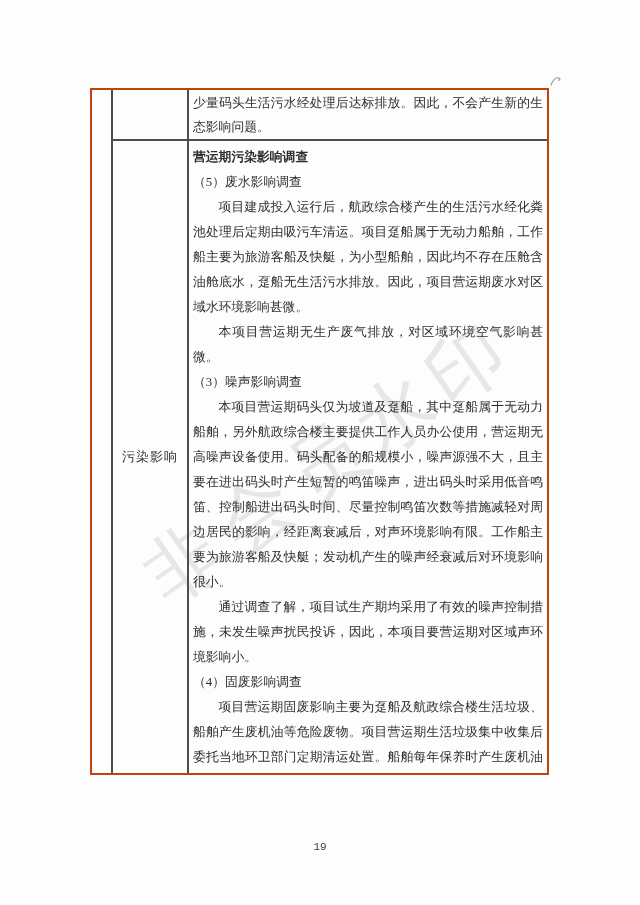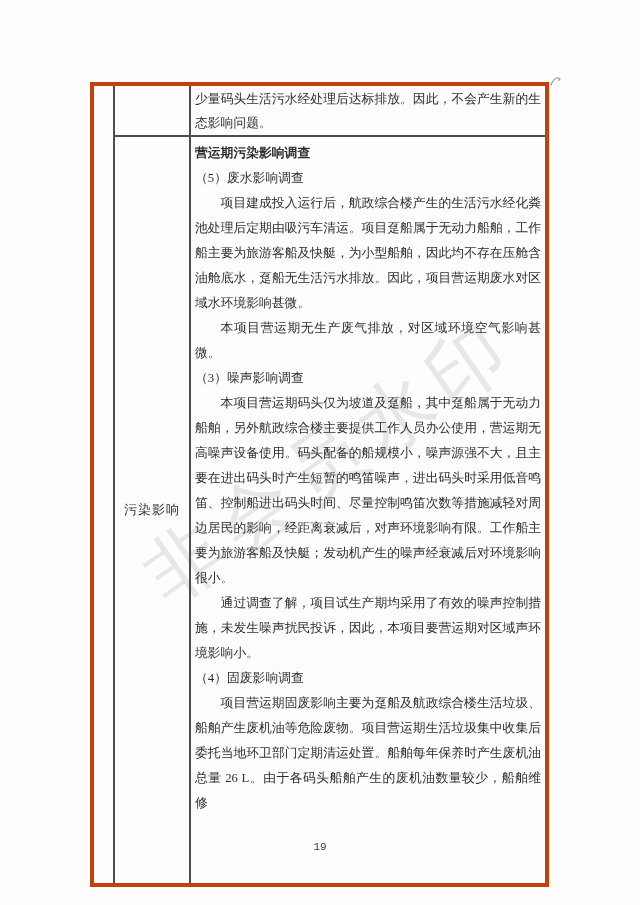--- a/index.html
+++ b/index.html
@@ -22,23 +22,23 @@
     font-size: 76px;
     letter-spacing: 10px;
     white-space: nowrap;
     color: rgba(70, 70, 70, 0.12);
     z-index: 0;
     pointer-events: none;
   }
 
   .doc-table {
     position: absolute;
-    left: 90px; top: 82px;
-    width: 459px; height: 805px;
-    border: 4px solid #c2410c;
+    left: 90px; top: 88px;
+    width: 459px; height: 687px;
+    border: 2px solid #c2410c;
     display: flex;
     z-index: 1;
     background: transparent;
   }
 
   .col-index {
     width: 21px;
     border-right: 2px solid #4d4d4d;
     flex: none;
   }

